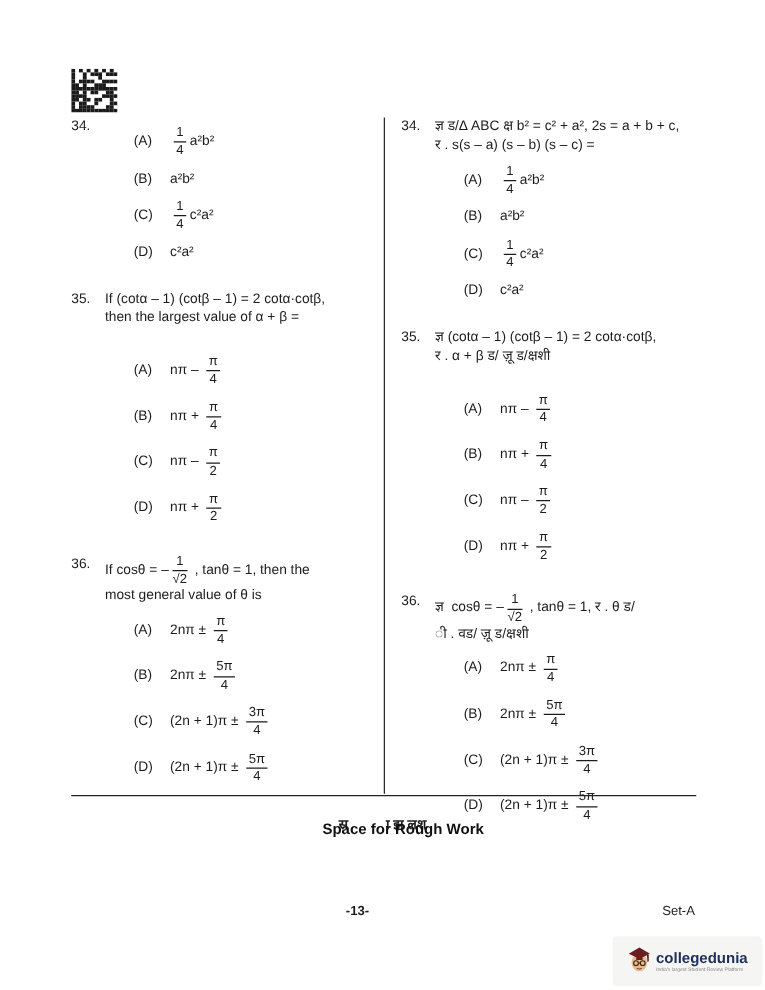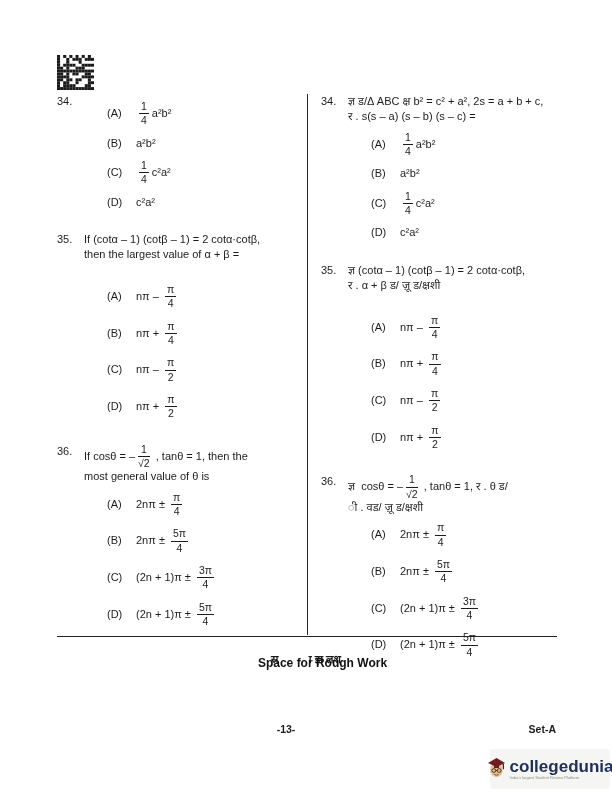--- a/index.html
+++ b/index.html
@@ -42,29 +42,29 @@
   .rough-hindi{
     position:absolute;left:0;right:0;top:607px;text-align:center;
     font-size:11px;font-weight:bold;color:#1c1c1c;margin-top:44px;
   }
   .rough-english{
     position:absolute;left:0;right:0;top:656px;text-align:center;
     font-size:12px;font-weight:bold;color:#111;padding-left:33px;
   }
   
   .page-number{position:absolute;left:0;right:40px;top:723px;text-align:center;font-size:10.5px;font-weight:bold;}
-  .set-label{position:absolute;right:56px;top:723px;font-size:10.5px;font-weight:bold;}
+  .set-label{position:absolute;right:56px;top:723px;font-size:10.5px;font-weight:normal;}
   
   .logo{
     position:absolute;right:2px;bottom:3px;width:120px;height:40px;background:#f5f5f3;
     border-radius:4px;display:flex;align-items:center;justify-content:center;gap:4px;
     box-sizing:border-box;padding:2px 5px;
   }
   .logo-text{display:flex;flex-direction:column;line-height:1;}
-  .logo-brand{font-size:17px;font-weight:bold;color:#20305c;}
+  .logo-brand{font-size:12px;font-weight:bold;color:#20305c;}
   .logo-tagline{font-size:4px;color:#8a8a8a;margin-top:1.5px;}
 </style>
 </head>
 <body>
 
 <div class="page">
 
   <div class="barcode">
     <svg id="barcode-svg" width="37" height="35" viewBox="0 0 12 12" preserveAspectRatio="none">
         <rect x="0" y="0" width="1" height="1" fill="#1a1a1a"></rect>

